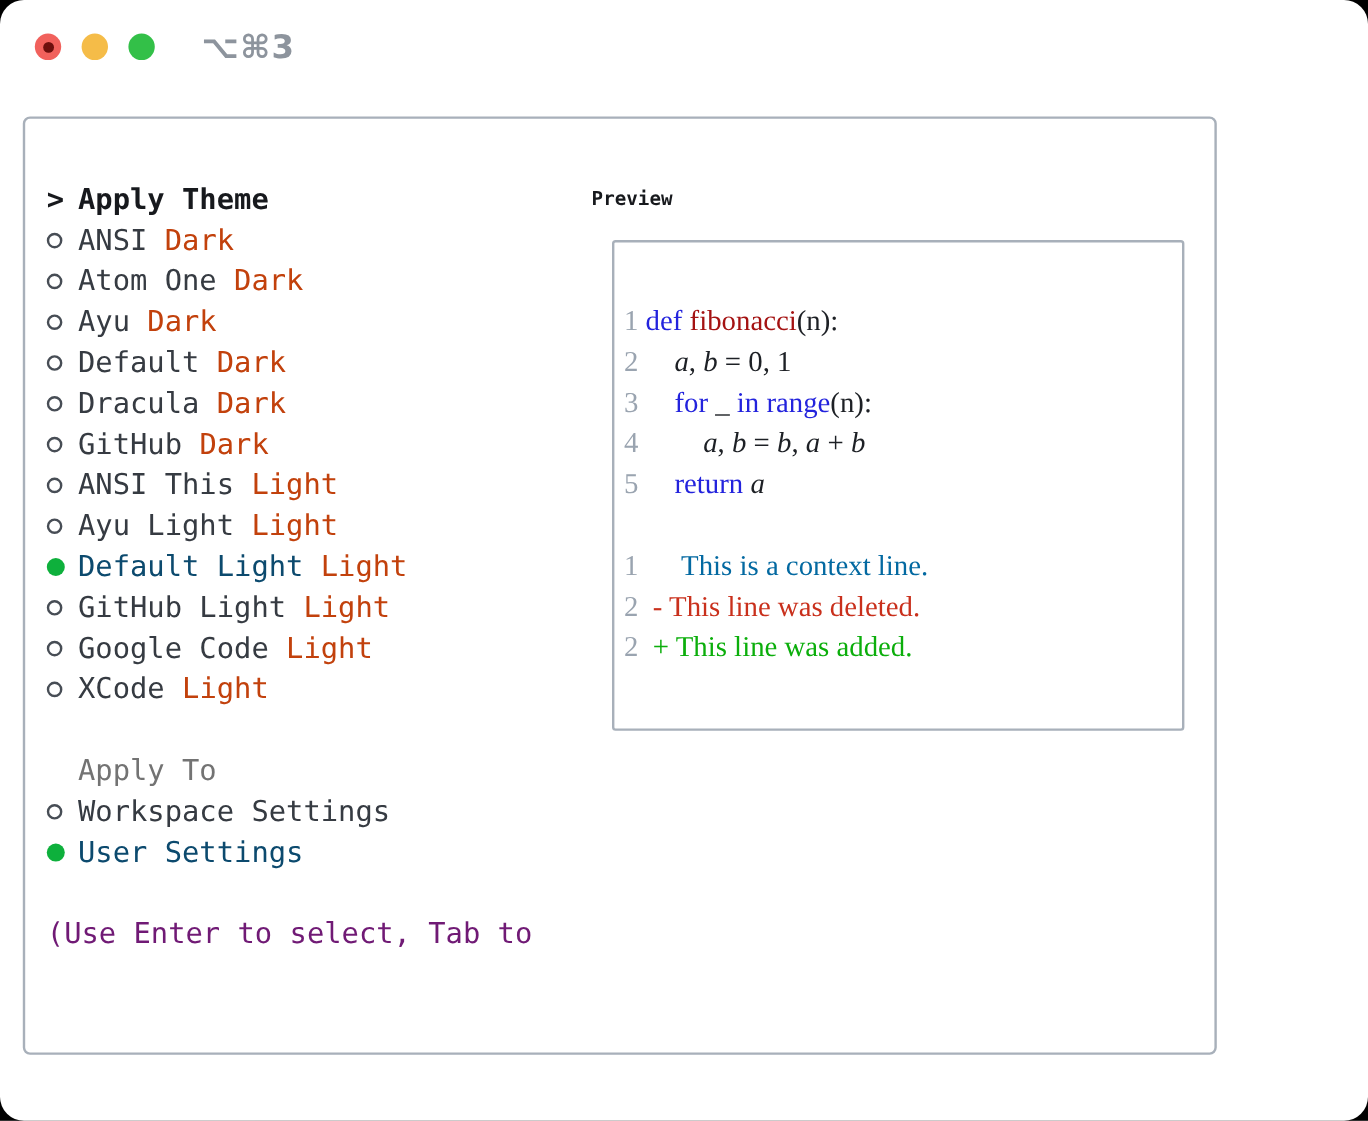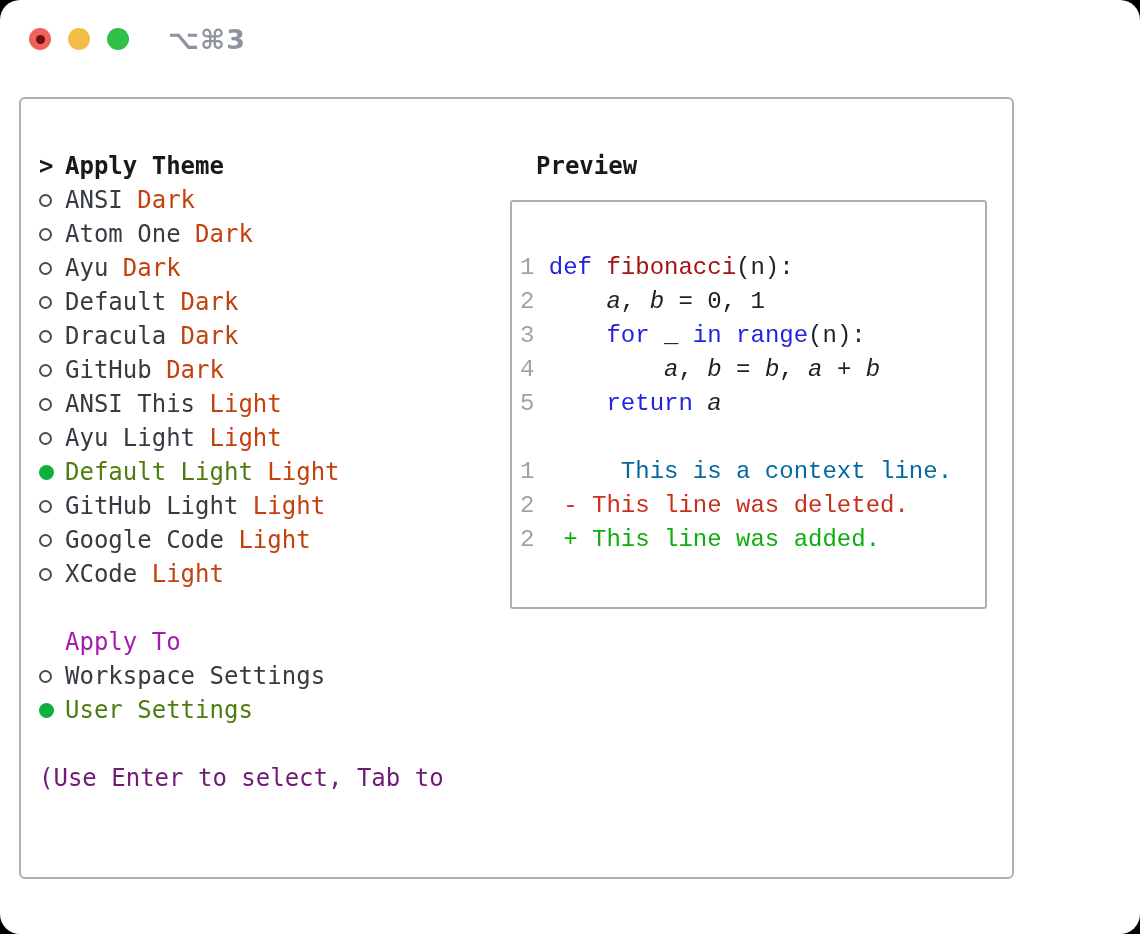--- a/index.html
+++ b/index.html
@@ -43,39 +43,39 @@
     width:26px;flex:0 0 26px;display:flex;align-items:center;justify-content:flex-start;
   }
   .prompt{font-weight:bold;color:#17191d;font-size:24px;line-height:1;}
   .circle{
     width:13px;height:13px;border:2px solid #474d55;border-radius:50%;box-sizing:border-box;
   }
   .dot{
     width:15px;height:15px;border-radius:50%;background:#0eb03c;
   }
   .heading{font-weight:bold;color:#17191d;}
-  .subheading{color:#a21caf;}
+  .subheading{color:#737373;}
   .theme-name{color:#363b42;}
   .variant{color:#c2410c;}
-  .row.selected .theme-name,.row.selected .opt-label{color:#4d7c0f;}
+  .row.selected .theme-name,.row.selected .opt-label{color:#0c4a6e;}
   .opt-label{color:#363b42;}
   .spacer{height:34px;}
   .help{color:#701a75;}
   
   .preview-title{
     position:absolute;left:472px;top:50px;height:34px;line-height:34px;
-    font-size:24px;font-weight:bold;color:#17191d;margin-left:43px;
+    font-size:16px;font-weight:bold;color:#17191d;
   }
   .preview-box{
     position:absolute;left:489px;top:101px;width:473px;height:405px;
     border:2px solid #a8b0ba;border-radius:3px;background:#fff;box-sizing:content-box;
   }
   .code{
     margin:0;padding:49px 16px 0 8px;font-size:24px;line-height:34px;
-    font-family:Liberation Mono, monospace;color:#1d2025;
+    font-family:Liberation Serif, serif;color:#1d2025;
     white-space:pre;
   }
   .code .ln{color:#9aa4b0;}
   .seg-kw{color:#2323dd;}
   .seg-fn{color:#a41212;}
   .seg-pl{color:#1d2025;}
   .seg-var{color:#1d2025;font-style:italic;}
   .seg-ctx{color:#0369a1;}
   .seg-del{color:#c9301c;}
   .seg-add{color:#0bae0b;}

